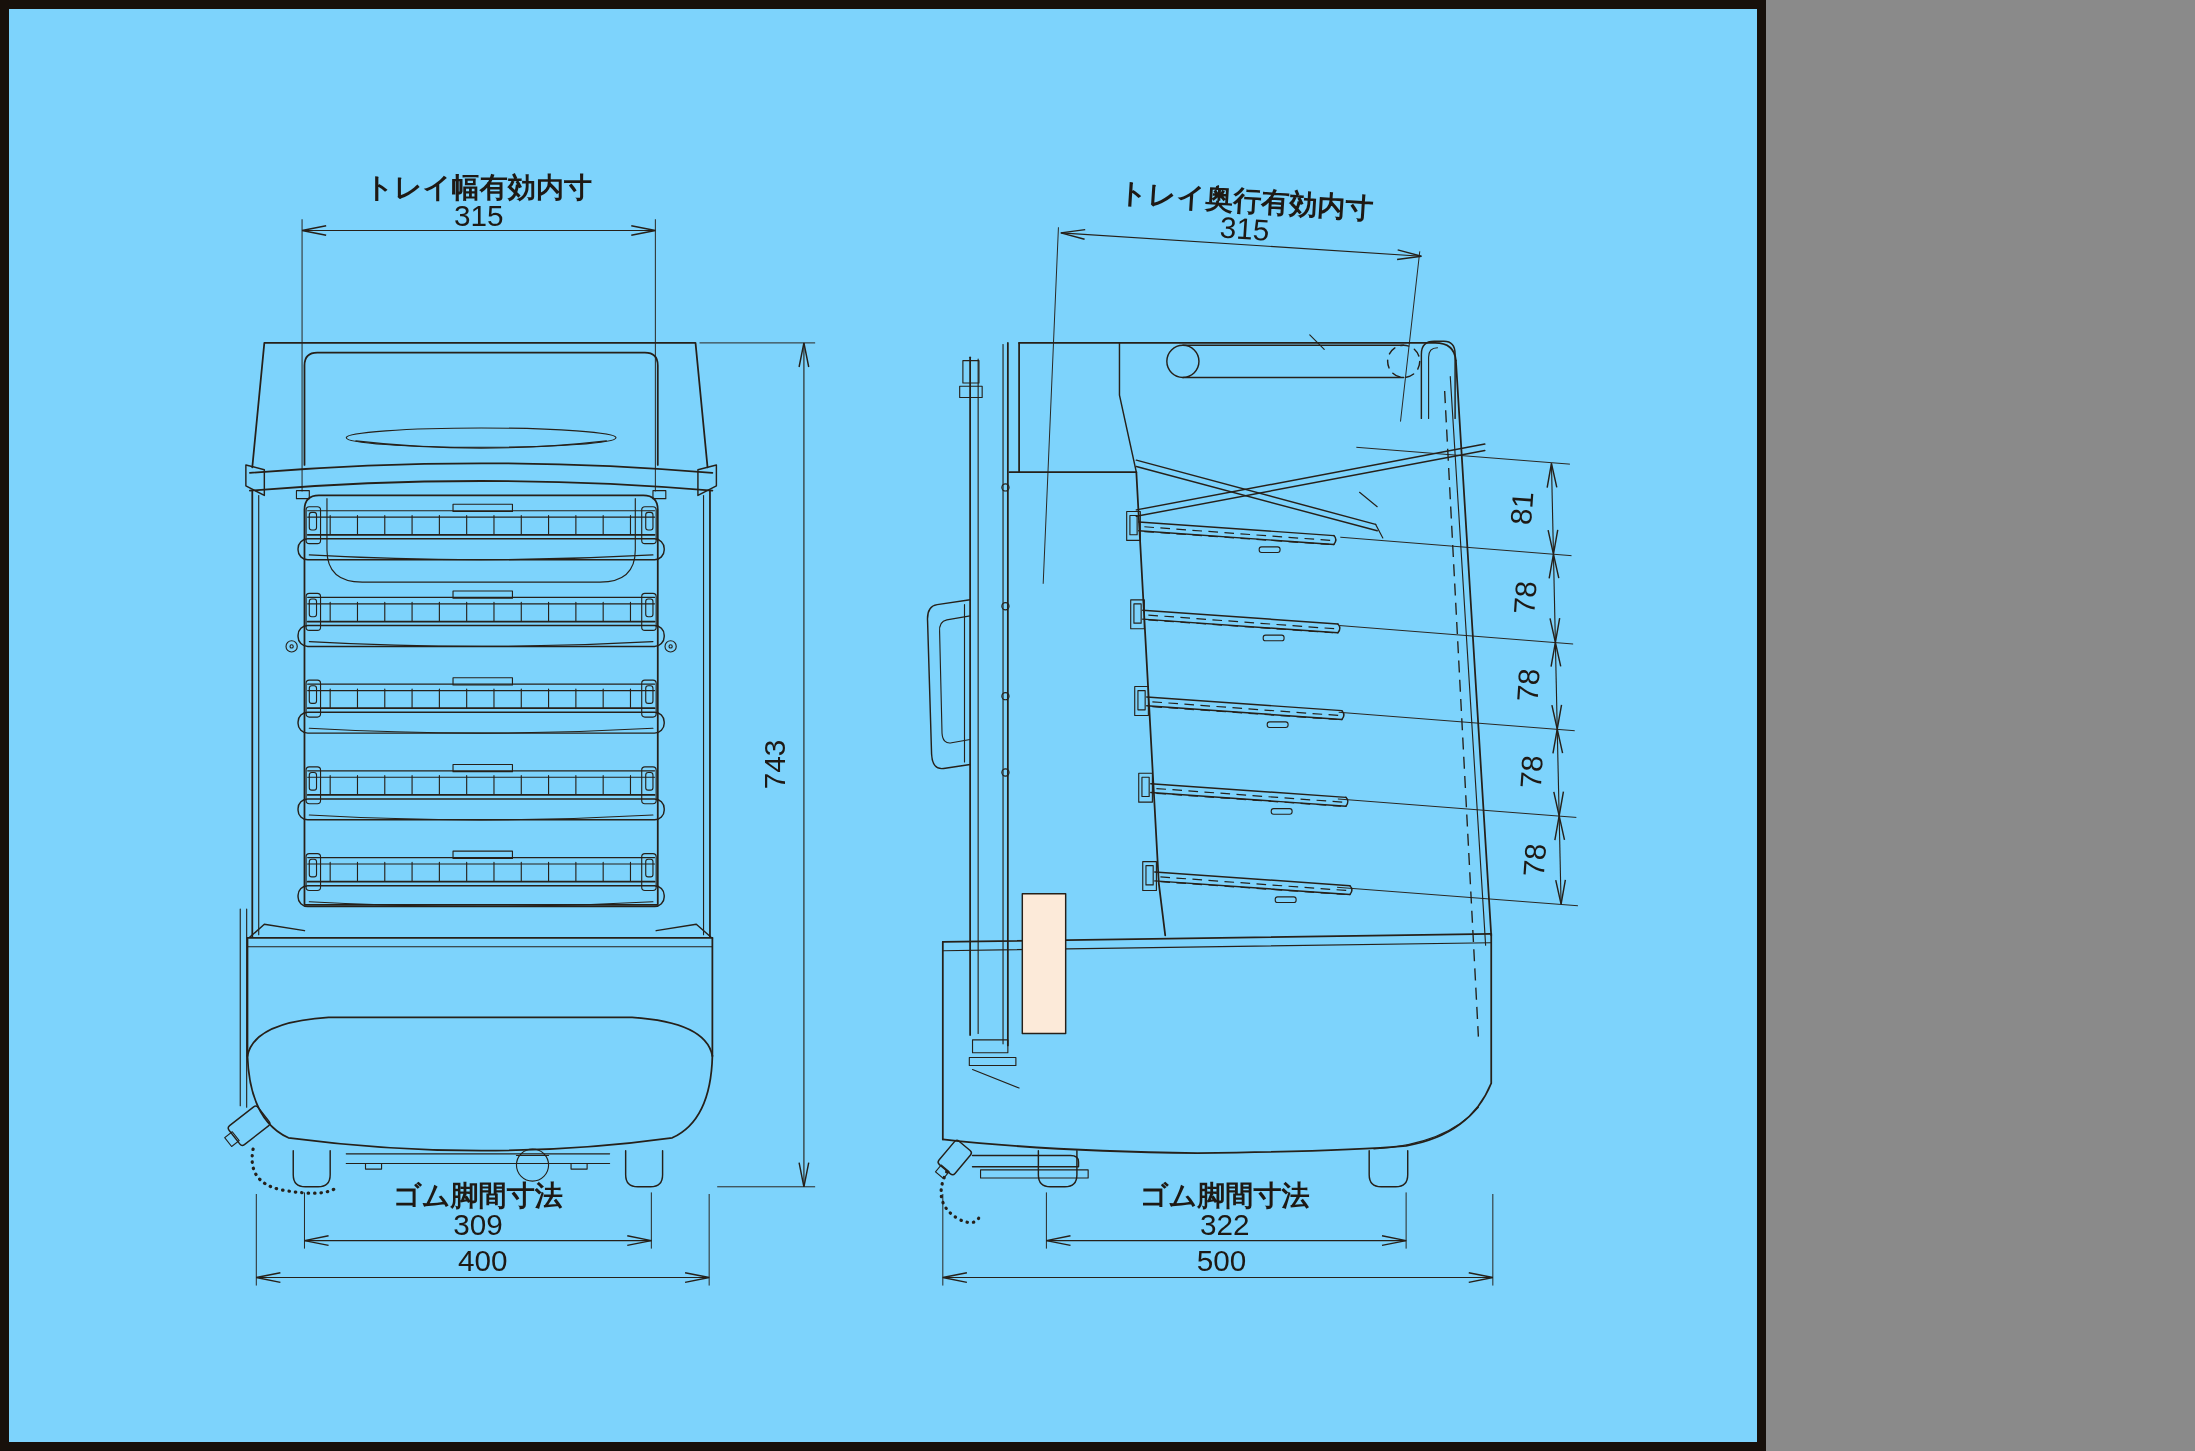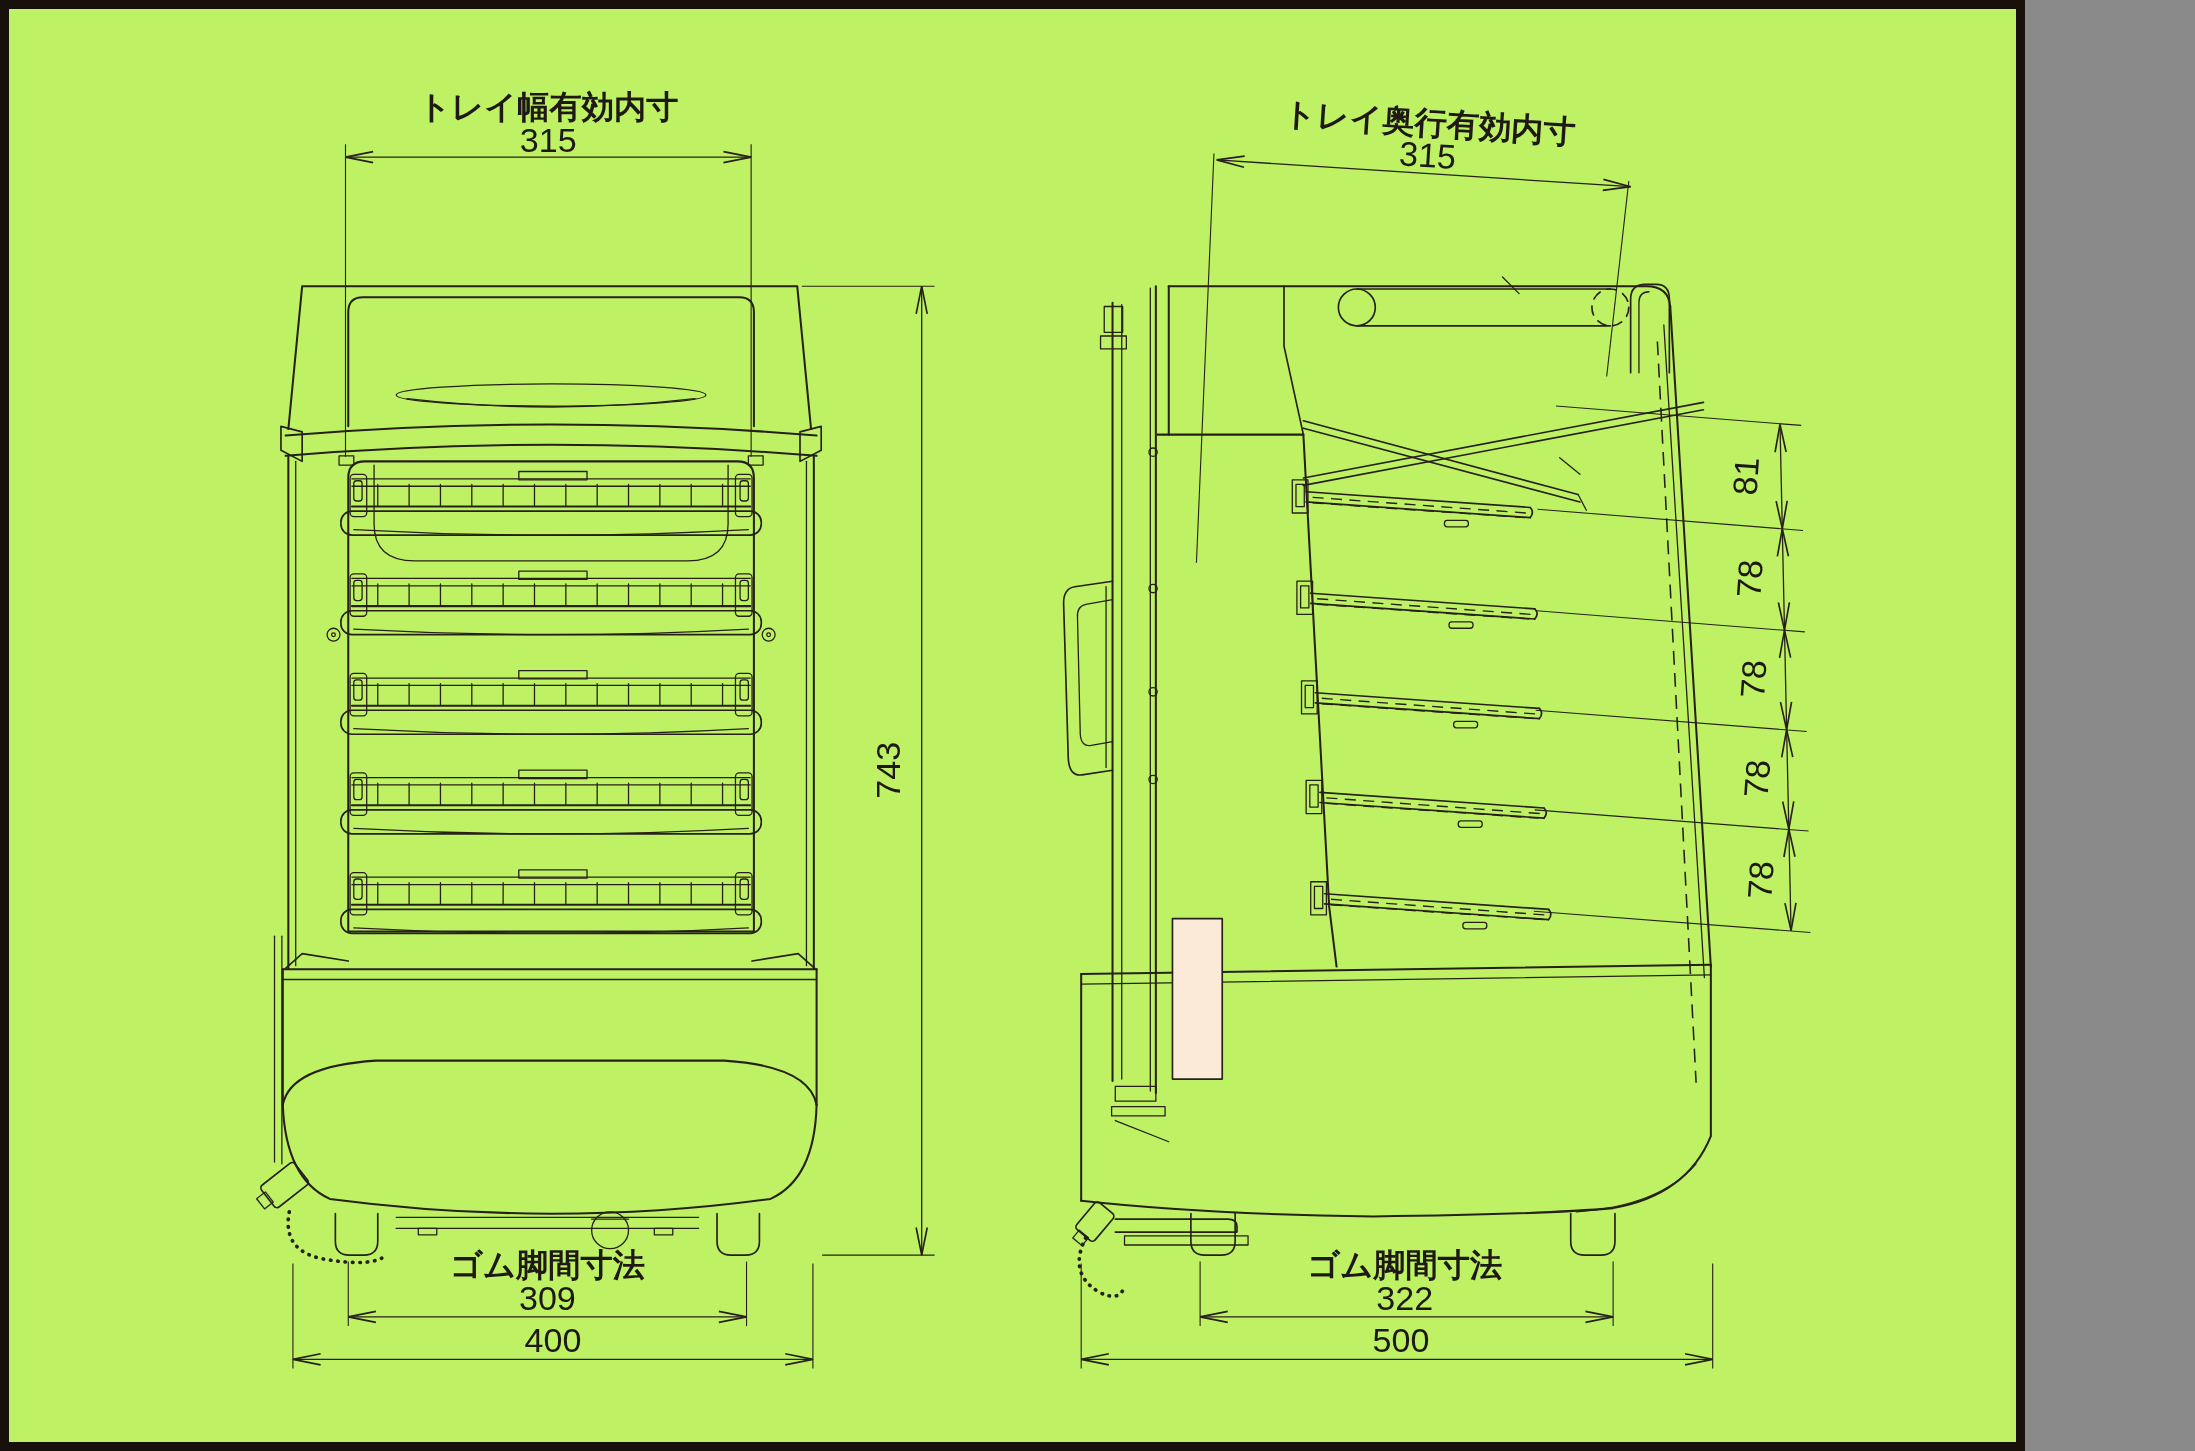--- a/index.html
+++ b/index.html
@@ -1,19 +1,19 @@
 <!DOCTYPE html>
 <html><head>
 <meta charset="utf-8">
 <style>
   html,body{margin:0;padding:0;background:#8a8a8a;}
   .stage{
     position:relative;
-    width:2025px;height:1451px;
-    background:#bef264;
+    width:1766px;height:1451px;
+    background:#7dd3fc;
     border:9px solid #17100b;
     box-sizing:border-box;
     overflow:hidden;
     font-family:"Liberation Sans", sans-serif;
   }
   svg{display:block;width:100%;height:100%;}
   .ln  {stroke:#262019;stroke-width:2.2;fill:none;stroke-linecap:round;stroke-linejoin:round;}
   .lnT {stroke:#262019;stroke-width:1.4;fill:none;stroke-linecap:round;stroke-linejoin:round;}
   .lnM {stroke:#262019;stroke-width:1.8;fill:none;stroke-linecap:round;stroke-linejoin:round;}
   .dash{stroke:#262019;stroke-width:1.7;fill:none;stroke-dasharray:15 9;}

